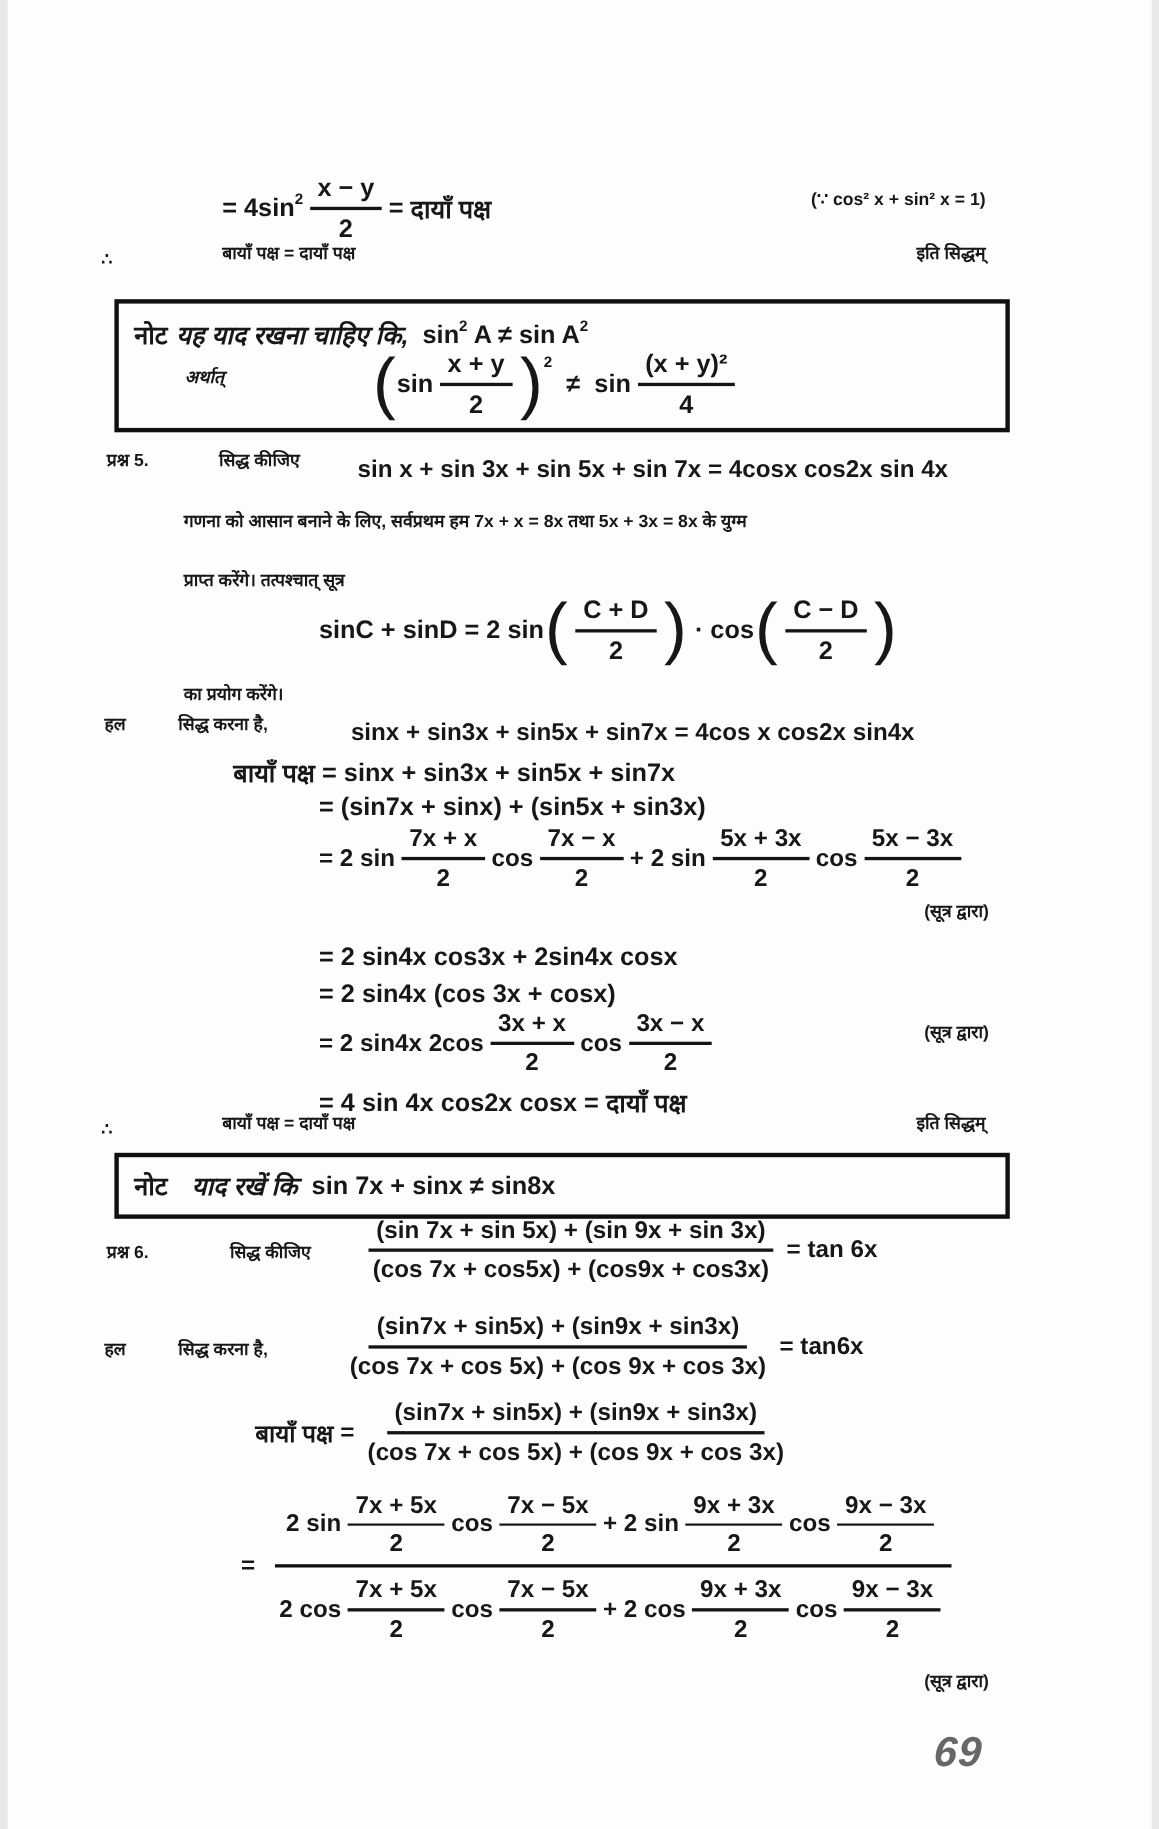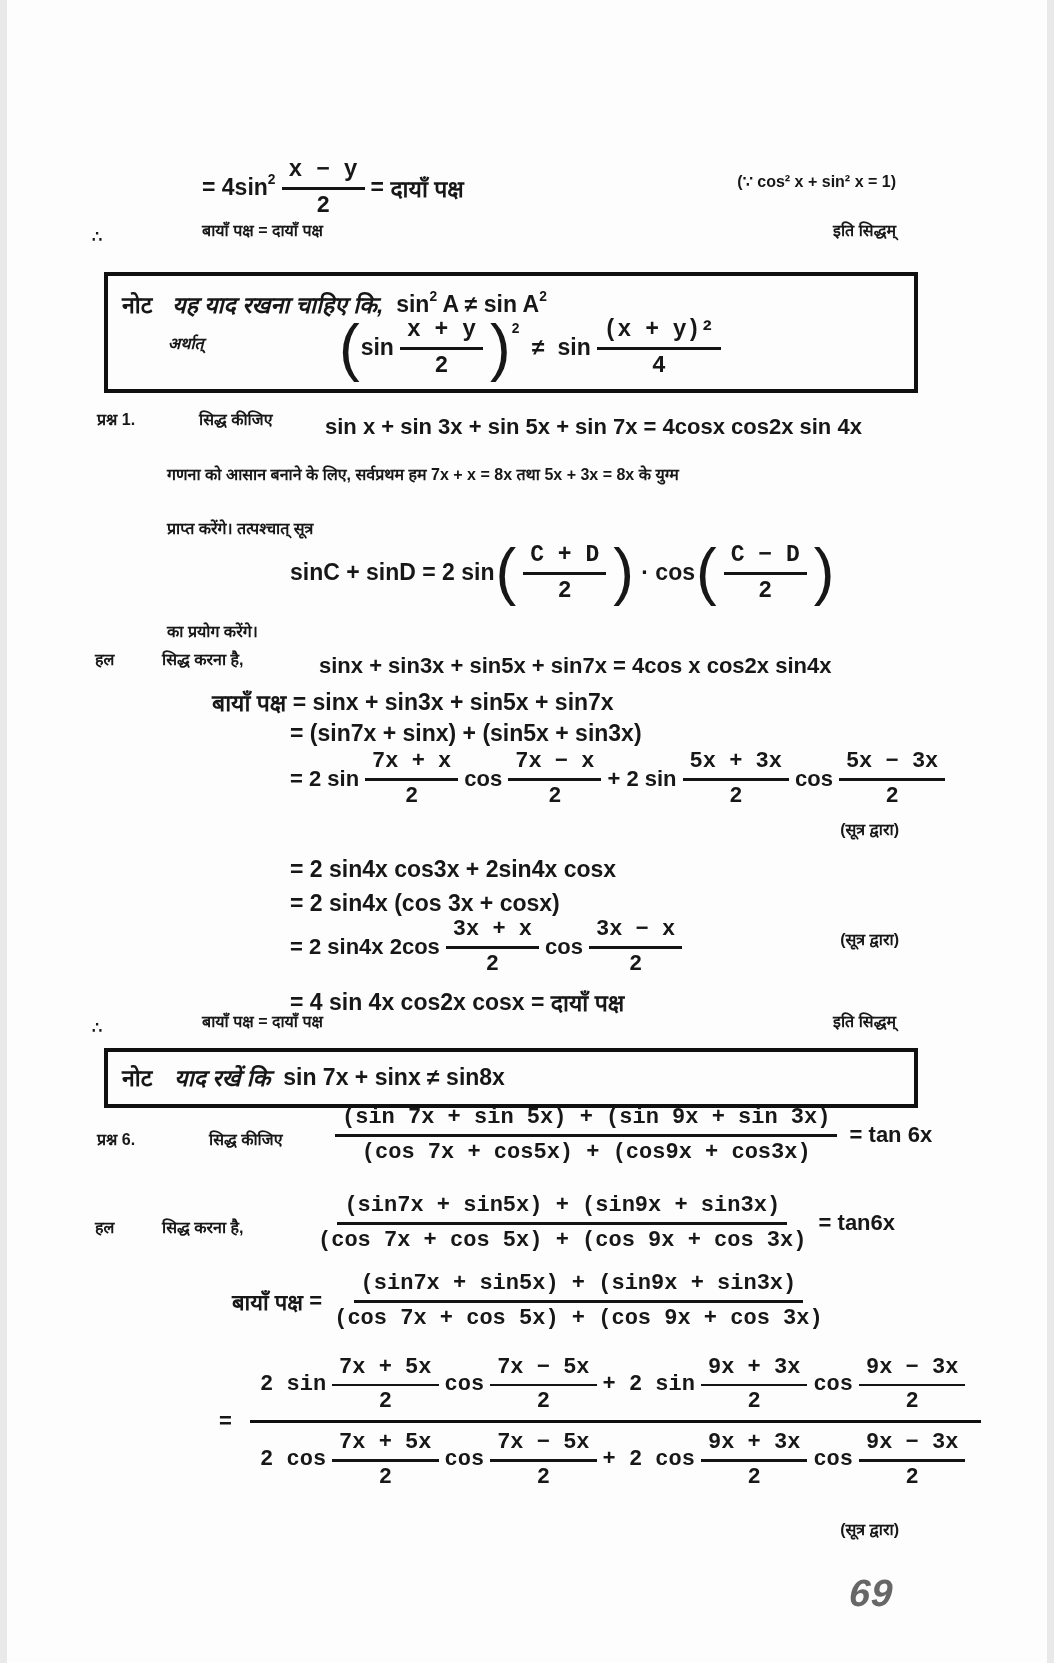--- a/index.html
+++ b/index.html
@@ -7,21 +7,21 @@
     position:relative;width:1040px;height:1663px;background:#fdfdfd;
     font-family:"Liberation Sans",sans-serif;color:#171717;overflow:hidden;
     margin:0 auto;
   }
   .txt{position:absolute;white-space:pre;font-size:16px;font-weight:700;line-height:1.25;}
   .row{position:absolute;display:flex;align-items:flex-start;white-space:pre;font-size:23px;font-weight:700;}
   [data-math]{display:inline-flex;align-items:center;white-space:pre;}
   .mt{white-space:pre;}
   .dev{font-weight:700;white-space:pre;}
   .it{font-style:italic;}
-  .frac{display:inline-flex;flex-direction:column;align-items:center;margin:0 6px;text-align:center;vertical-align:middle;font-family:Liberation Mono, monospace;}
+  .frac{display:inline-flex;flex-direction:column;align-items:center;margin:0 6px;text-align:center;vertical-align:middle;}
   .frac .num{display:flex;align-items:center;justify-content:center;border-bottom:3px solid #141414;padding:1px 7px 4px;}
   .frac .den{display:flex;align-items:center;justify-content:center;padding-top:3px;}
   .frac .num .frac .num{border-bottom:2.5px solid #141414;}
   .bigfrac > .num{border-bottom:3.5px solid #101010;padding:2px 10px 6px;}
   .bigfrac > .den{padding-top:6px;}
   .sup{font-size:0.6em;position:relative;top:-0.55em;}
   .sup-hi{font-size:0.6em;position:relative;top:-1.35em;}
   .bigp{font-size:2.7em;line-height:0;font-weight:400;margin:0 1px;}
   .notebox{position:absolute;border:4px solid #101010;background:transparent;}
   .pagenum{position:absolute;left:842px;top:1572px;font-size:38px;font-weight:700;
@@ -34,27 +34,27 @@
 
   <div class="row" style="left:195px;top:156px;" data-math="intro.eq"><span class="mt">= 4sin</span><span class="sup">2</span><span class="frac"><span class="num">x − y</span><span class="den">2</span></span><span class="mt">= </span><span class="dev">दायाँ पक्ष</span></div>
   <div class="txt" style="right:151px;top:172px;">(∵ cos² x + sin² x = 1)</div>
   <div class="txt" style="left:85px;top:227px;">∴</div>
   <div class="txt" style="left:195px;top:221px;">बायाँ पक्ष = दायाँ पक्ष</div>
   <div class="txt" style="right:151px;top:221px;">इति सिद्धम्</div>
 
   <div class="notebox" style="left:97px;top:272px;width:806px;height:113px;">
     <div class="row" style="left:14px;top:12px;">
       <span class="dev">नोट</span>
-      <span style="margin-left:20px;" data-math="note1.line1"><span class="dev it">यह याद रखना चाहिए कि,</span><span class="mt">  sin</span><span class="sup">2</span><span class="mt"> A ≠ sin A</span><span class="sup">2</span></span>
+      <span style="margin-left:8px;" data-math="note1.line1"><span class="dev it">यह याद रखना चाहिए कि,</span><span class="mt">  sin</span><span class="sup">2</span><span class="mt"> A ≠ sin A</span><span class="sup">2</span></span>
     </div>
     <div class="txt it dev" style="left:60px;top:58px;">अर्थात्</div>
     <div class="row" style="left:230px;top:40px;" data-math="note1.line2"><span class="bigp">(</span><span class="mt">sin</span><span class="frac"><span class="num">x + y</span><span class="den">2</span></span><span class="bigp">)</span><span class="sup-hi">2</span><span class="mt">  ≠  sin</span><span class="frac"><span class="num">(x + y)²</span><span class="den">4</span></span></div>
   </div>
 
-  <div class="txt" style="left:90px;top:410px;">प्रश्न 1.</div>
+  <div class="txt" style="left:90px;top:410px;">प्रश्न 5.</div>
   <div class="txt" style="left:192px;top:410px;">सिद्ध कीजिए</div>
   <div class="txt" style="left:318px;top:413px;font-size:22px;">sin x + sin 3x + sin 5x + sin 7x = 4cosx cos2x sin 4x</div>
 
   <div class="txt" style="left:160px;top:465px;">गणना को आसान बनाने के लिए, सर्वप्रथम हम 7x + x = 8x तथा 5x + 3x = 8x के युग्म</div>
   <div class="txt" style="left:160px;top:506px;margin-top:13px;">प्राप्त करेंगे। तत्पश्चात् सूत्र</div>
 
   <div class="row" style="left:283px;top:526px;height:92px;" data-math="q5.formula"><span class="mt">sinC + sinD = 2 sin</span><span class="bigp">(</span><span class="frac"><span class="num">C + D</span><span class="den">2</span></span><span class="bigp">)</span><span class="mt"> · cos</span><span class="bigp">(</span><span class="frac"><span class="num">C − D</span><span class="den">2</span></span><span class="bigp">)</span></div>
 
   <div class="txt" style="left:160px;top:622px;">का प्रयोग करेंगे।</div>
 

